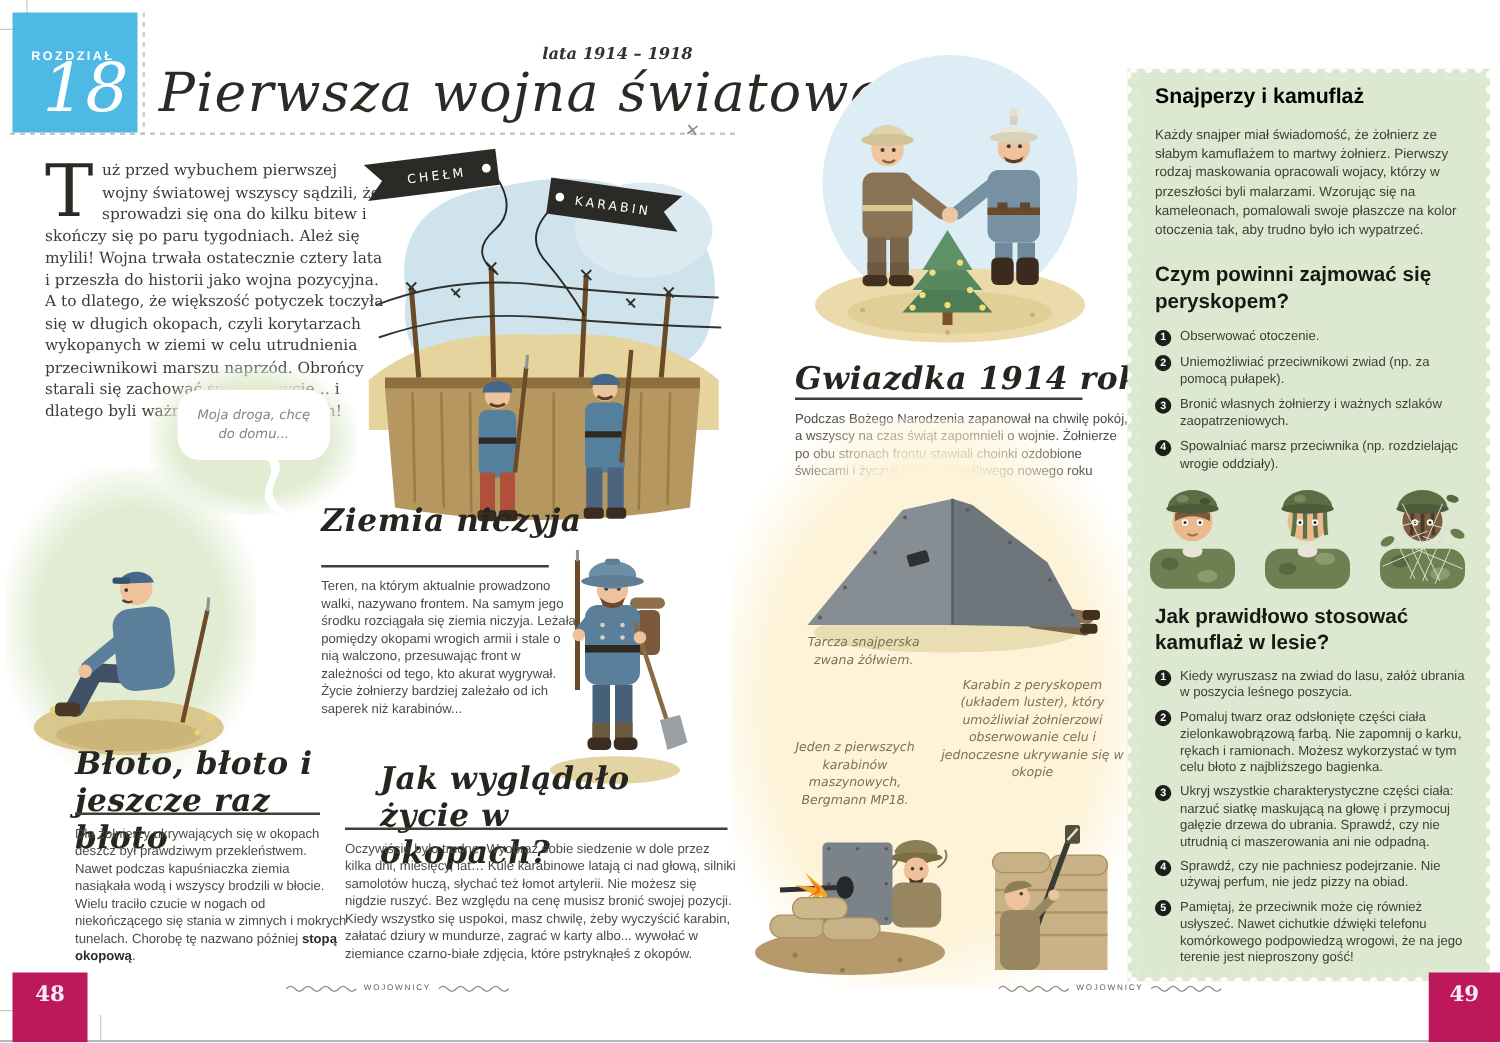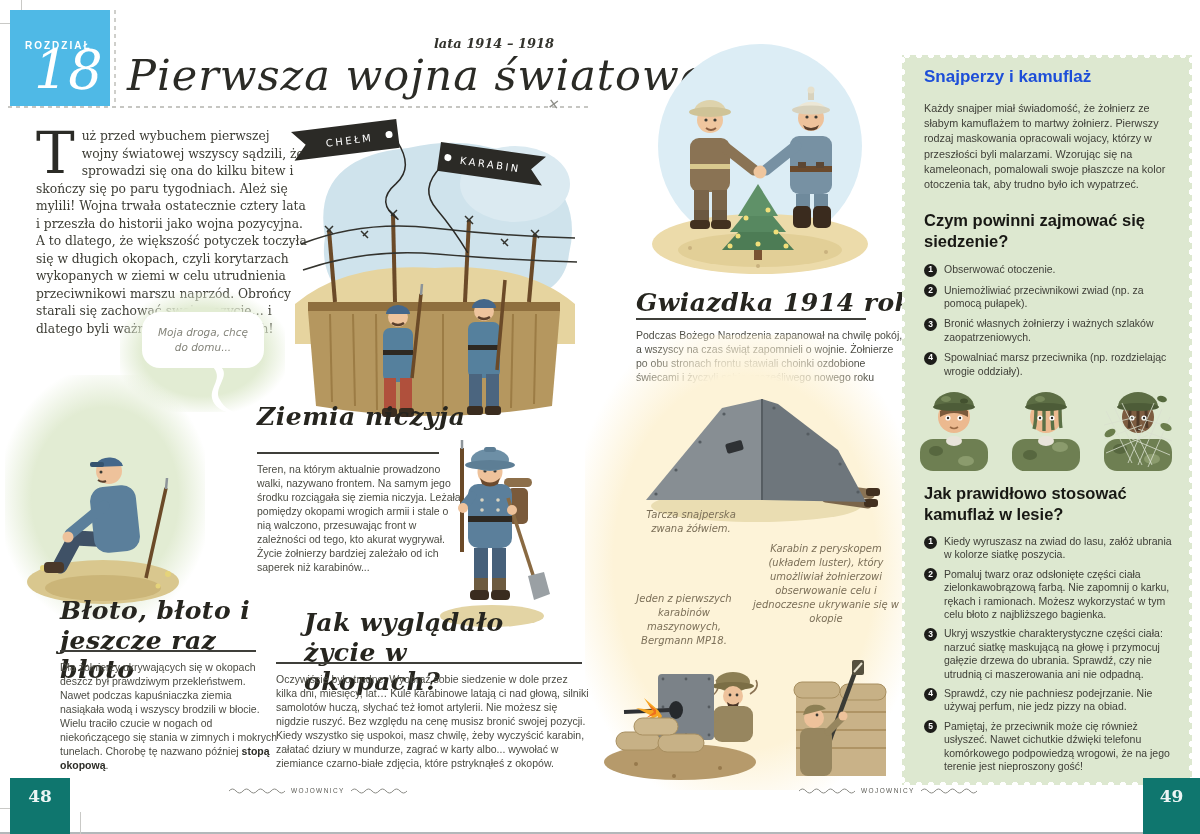--- a/index.html
+++ b/index.html
@@ -48,30 +48,30 @@
   .panel { left:902px; top:55px; width:290px; height:730px; background:#dde8d0; }
   .scallop { position:absolute; pointer-events:none; }
   .sc-l { left:0; top:0; bottom:0; width:8px;
     background:radial-gradient(circle 3.2px at 0 5px, #fff 0 3.1px, transparent 3.4px); background-size:8px 12px; background-repeat:repeat-y; }
   .sc-r { right:0; top:0; bottom:0; width:8px;
     background:radial-gradient(circle 3.2px at 8px 5px, #fff 0 3.1px, transparent 3.4px); background-size:8px 12px; background-repeat:repeat-y; }
   .sc-t { left:0; right:0; top:0; height:8px;
     background:radial-gradient(circle 3.2px at 5px 0, #fff 0 3.1px, transparent 3.4px); background-size:12px 8px; background-repeat:repeat-x; }
   .sc-b { left:0; right:0; bottom:0; height:8px;
     background:radial-gradient(circle 3.2px at 5px 8px, #fff 0 3.1px, transparent 3.4px); background-size:12px 8px; background-repeat:repeat-x; }
-  .panel-title { position:absolute; left:22px; top:12px; font-size:17px; font-weight:bold; color:#1d4ed8; }
+  .panel-title { position:absolute; left:22px; top:12px; font-size:17px; font-weight:bold; color:#000000; }
   .panel-h { position:absolute; font-size:16.5px; font-weight:bold; line-height:1.25; color:#181814; width:240px; }
   .panel-p { position:absolute; left:22px; top:46px; width:248px; font-size:10.8px; line-height:15.2px; color:#3e3e37; }
   .plist { position:absolute; left:22px; width:254px; display:flex; flex-direction:column; gap:7px; }
   .plist-item { display:flex; gap:7px; font-size:10.5px; line-height:13.4px; color:#3e3e37; }
   .badge { flex:0 0 13px; width:13px; height:13px; border-radius:50%; background:#1d1d1a; color:#fff;
     font-size:8.5px; font-weight:bold; display:flex; align-items:center; justify-content:center; margin-top:0.5px; }
 
   
-  .pagenum { width:60px; height:56px; background:#0f766e; color:rgba(255,255,255,.92);
+  .pagenum { width:60px; height:56px; background:#be185d; color:rgba(255,255,255,.92);
     font-family:"DejaVu Serif", serif; font-weight:bold; font-size:17px; text-align:center; padding-top:8px; z-index:2; }
   .cropmark { background:#c9c9c6; z-index:1; }
   .bottom-line { left:0; top:832px; width:1200px; height:2px; background:#b3b8ba; }
 
   .footer-band { display:flex; align-items:center; gap:5px; }
   .footer-band span { font-size:6.5px; letter-spacing:1.4px; color:#5c5c56; white-space:nowrap; }
 </style>
 </head>
 <body>
 
@@ -414,21 +414,21 @@
 
   <div class="abs panel">
     <div class="scallop sc-l"></div>
     <div class="scallop sc-r"></div>
     <div class="scallop sc-t"></div>
     <div class="scallop sc-b"></div>
 
     <div class="panel-title">Snajperzy i kamuflaż</div>
     <div class="panel-p">Każdy snajper miał świadomość, że żołnierz ze słabym kamuflażem to martwy żołnierz. Pierwszy rodzaj maskowania opracowali wojacy, którzy w przeszłości byli malarzami. Wzorując się na kameleonach, pomalowali swoje płaszcze na kolor otoczenia tak, aby trudno było ich wypatrzeć.</div>
 
-    <div class="panel-h" style="left:22px;top:155px;">Czym powinni zajmować się siedzenie?</div>
+    <div class="panel-h" style="left:22px;top:155px;">Czym powinni zajmować się peryskopem?</div>
     <div class="plist" style="top:208px;">
       <div class="plist-item">
           <div class="badge">1</div>
           <div>Obserwować otoczenie.</div>
         </div>
       <div class="plist-item">
           <div class="badge">2</div>
           <div>Uniemożliwiać przeciwnikowi zwiad (np. za pomocą pułapek).</div>
         </div>
       <div class="plist-item">
@@ -493,21 +493,21 @@
         <ellipse cx="18" cy="56" rx="6" ry="3.5" fill="#6a7d4c" transform="rotate(-30 18 56)"></ellipse>
         <ellipse cx="74" cy="50" rx="6" ry="3.5" fill="#6a7d4c" transform="rotate(25 74 50)"></ellipse>
         <ellipse cx="70" cy="22" rx="5" ry="3" fill="#566a3e" transform="rotate(15 70 22)"></ellipse>
       </g>
     </svg>
 
     <div class="panel-h" style="left:22px;top:428px;">Jak prawidłowo stosować kamuflaż w lesie?</div>
     <div class="plist" style="top:480px;gap:6px;">
       <div class="plist-item">
           <div class="badge">1</div>
-          <div>Kiedy wyruszasz na zwiad do lasu, załóż ubrania w kolorze siatkę poszycia.</div>
+          <div>Kiedy wyruszasz na zwiad do lasu, załóż ubrania w poszycia leśnego poszycia.</div>
         </div>
       <div class="plist-item">
           <div class="badge">2</div>
           <div>Pomaluj twarz oraz odsłonięte części ciała zielonkawobrązową farbą. Nie zapomnij o karku, rękach i ramionach. Możesz wykorzystać w tym celu błoto z najbliższego bagienka.</div>
         </div>
       <div class="plist-item">
           <div class="badge">3</div>
           <div>Ukryj wszystkie charakterystyczne części ciała: narzuć siatkę maskującą na głowę i przymocuj gałęzie drzewa do ubrania. Sprawdź, czy nie utrudnią ci maszerowania ani nie odpadną.</div>
         </div>
       <div class="plist-item">

